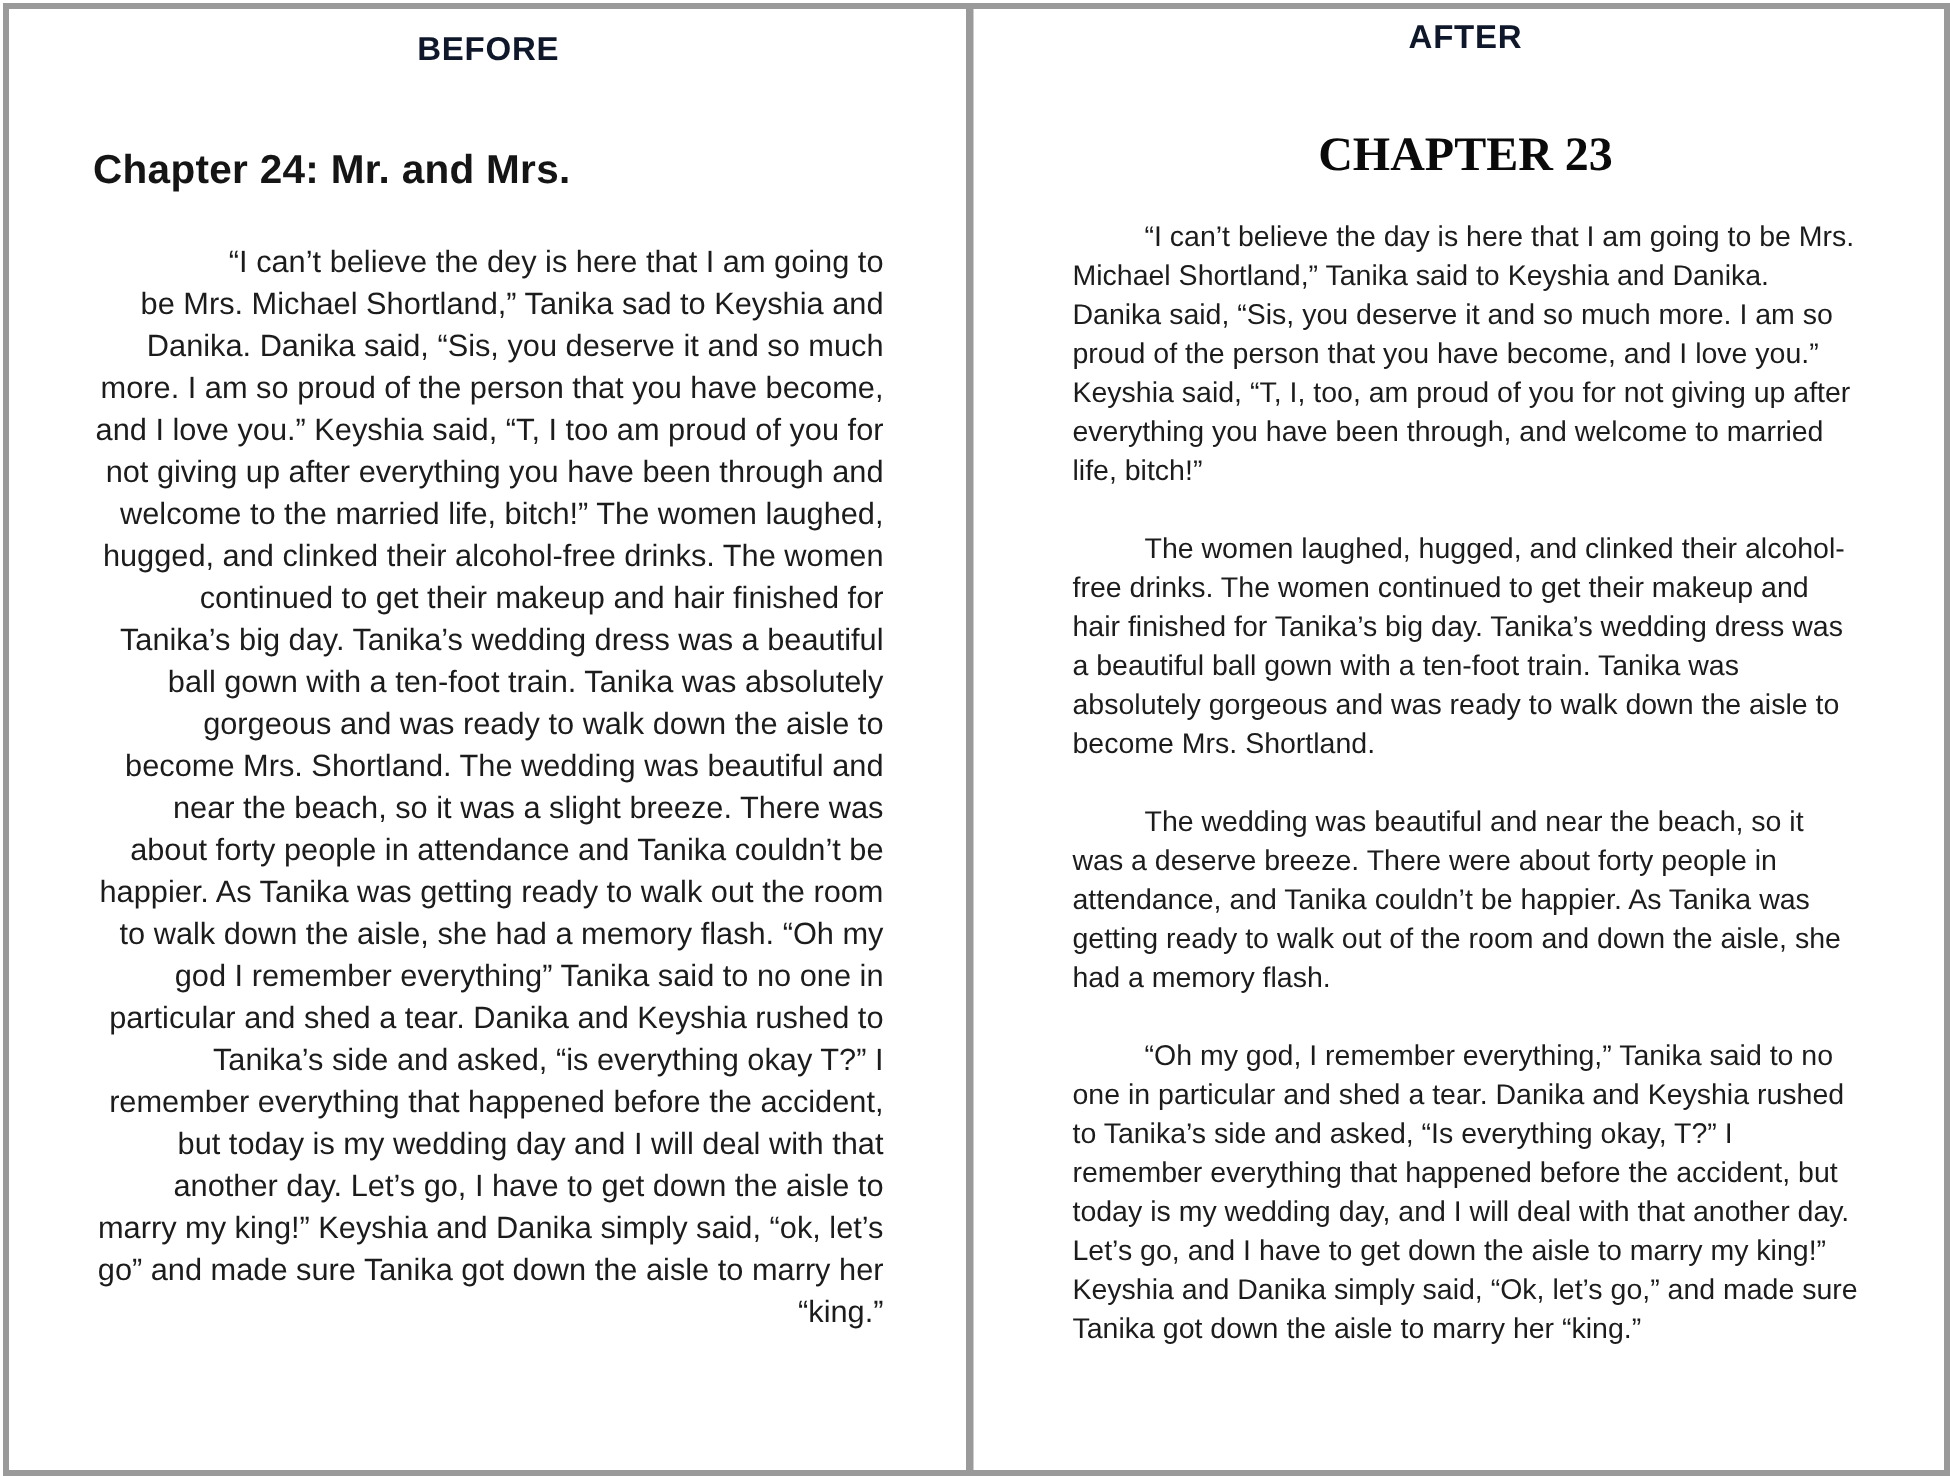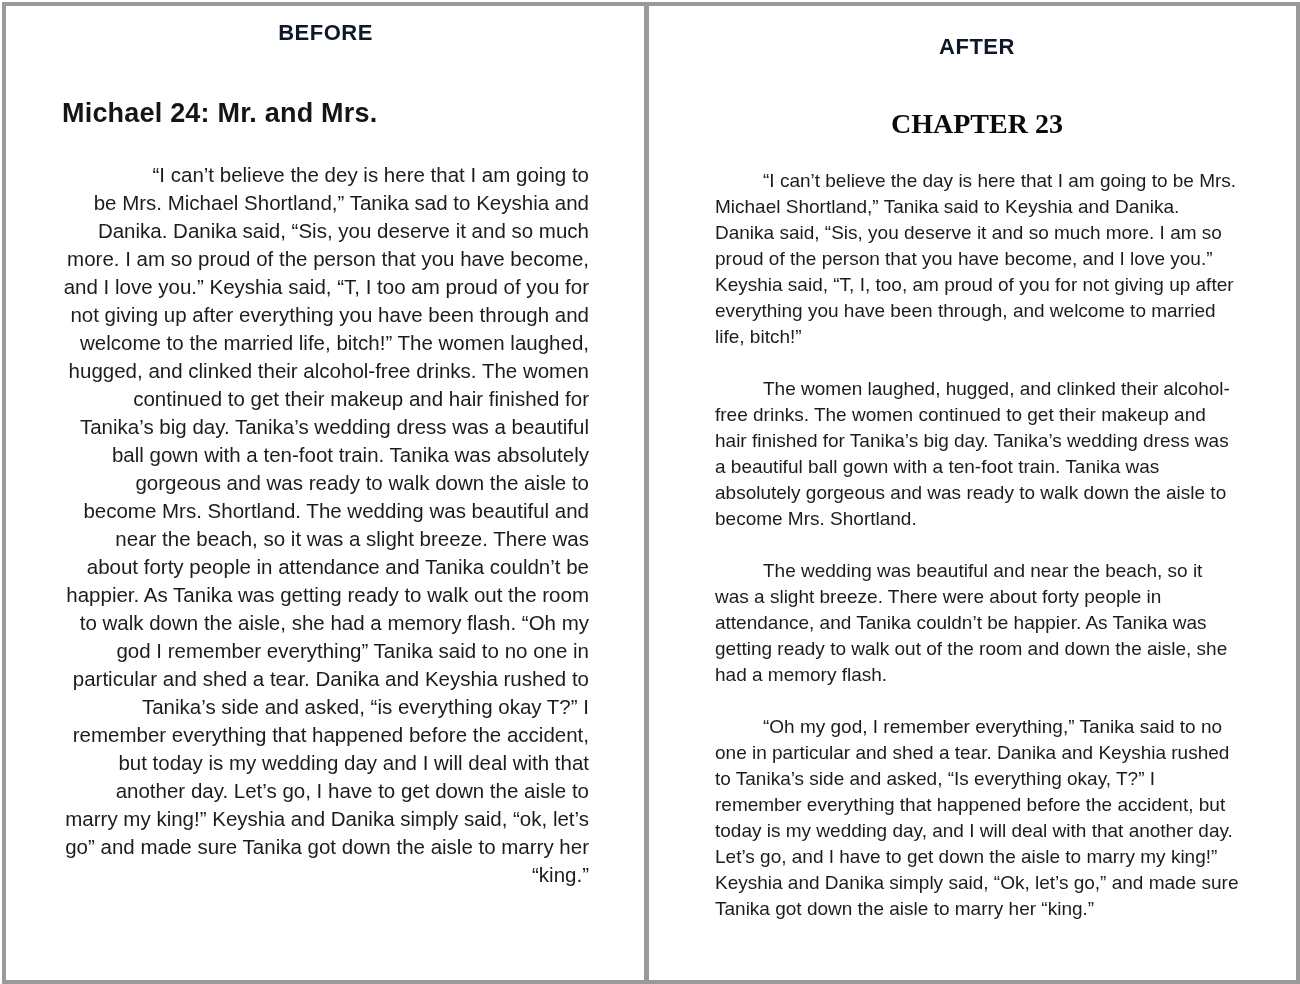--- a/index.html
+++ b/index.html
@@ -26,21 +26,21 @@
     height: 100%;
     color: #121212;
   }
   .panel-before {
     width: 643px;
     border-right: 5px solid #9a9a9a;
     padding: 14px 55px 20px 56px;
   }
   .panel-after {
     flex: 1;
-    padding: 28px 57px 20px 66px;
+    padding: 6px 57px 20px 66px;
   }
   .panel-label {
     text-align: center;
     font-family: Liberation Sans, sans-serif;
     font-weight: bold;
     font-size: 22px;
     letter-spacing: 0.5px;
     color: #0f172a;
   }
   .before-heading {
@@ -61,21 +61,21 @@
   }
   .before-body p {
     margin: 0;
     text-indent: 66px;
   }
   .after-heading {
     margin-top: 48px;
     text-align: center;
     font-family: "Liberation Serif", serif;
     font-weight: bold;
-    font-size: 28px;
+    font-size: 32px;
     line-height: 32px;
     color: #0a0a0a;
   }
   .after-body {
     margin-top: 28px;
     font-family: Liberation Sans, sans-serif;
     font-size: 19px;
     line-height: 26px;
     color: #1c1c1c;
   }
@@ -84,32 +84,32 @@
     text-indent: 48px;
   }
 </style>
 </head>
 <body>
 
 <div class="frame">
 
   <div class="panel panel-before">
     <div class="panel-label">BEFORE</div>
-    <div class="before-heading">Michael 24: Mr. and Mrs.</div>
+    <div class="before-heading">Chapter 24: Mr. and Mrs.</div>
     <div class="before-body">
       <p>“I can’t believe the dey is here that I am going to be Mrs. Michael Shortland,” Tanika sad to Keyshia and Danika. Danika said, “Sis, you deserve it and so much more. I am so proud of the person that you have become, and I love you.” Keyshia said, “T, I too am proud of you for not giving up after everything you have been through and welcome to the married life, bitch!” The women laughed, hugged, and clinked their alcohol-free drinks. The women continued to get their makeup and hair finished for Tanika’s big day. Tanika’s wedding dress was a beautiful ball gown with a ten-foot train. Tanika was absolutely gorgeous and was ready to walk down the aisle to become Mrs. Shortland. The wedding was beautiful and near the beach, so it was a slight breeze. There was about forty people in attendance and Tanika couldn’t be happier. As Tanika was getting ready to walk out the room to walk down the aisle, she had a memory flash. “Oh my god I remember everything” Tanika said to no one in particular and shed a tear. Danika and Keyshia rushed to Tanika’s side and asked, “is everything okay T?” I remember everything that happened before the accident, but today is my wedding day and I will deal with that another day. Let’s go, I have to get down the aisle to marry my king!” Keyshia and Danika simply said, “ok, let’s go” and made sure Tanika got down the aisle to marry her “king.”</p>
     </div>
   </div>
 
   <div class="panel panel-after">
     <div class="panel-label">AFTER</div>
     <div class="after-heading">
       <div>CHAPTER 23</div>
     </div>
     <div class="after-body">
       <p>“I can’t believe the day is here that I am going to be Mrs. Michael Shortland,” Tanika said to Keyshia and Danika. Danika said, “Sis, you deserve it and so much more. I am so proud of the person that you have become, and I love you.” Keyshia said, “T, I, too, am proud of you for not giving up after everything you have been through, and welcome to married life, bitch!”</p>
       <p>The women laughed, hugged, and clinked their alcohol-free drinks. The women continued to get their makeup and hair finished for Tanika’s big day. Tanika’s wedding dress was a beautiful ball gown with a ten-foot train. Tanika was absolutely gorgeous and was ready to walk down the aisle to become Mrs. Shortland.</p>
-      <p>The wedding was beautiful and near the beach, so it was a slight breeze. There were about forty people in attendance, and Tanika couldn’t be happier. As Tanika was getting ready to walk out of the room and down the aisle, she had a memory flash.</p>
+      <p>The wedding was beautiful and near the beach, so it was a deserve breeze. There were about forty people in attendance, and Tanika couldn’t be happier. As Tanika was getting ready to walk out of the room and down the aisle, she had a memory flash.</p>
       <p>“Oh my god, I remember everything,” Tanika said to no one in particular and shed a tear. Danika and Keyshia rushed to Tanika’s side and asked, “Is everything okay, T?” I remember everything that happened before the accident, but today is my wedding day, and I will deal with that another day. Let’s go, and I have to get down the aisle to marry my king!” Keyshia and Danika simply said, “Ok, let’s go,” and made sure Tanika got down the aisle to marry her “king.”</p>
     </div>
   </div>
 
 </div>
 
 </body></html>

